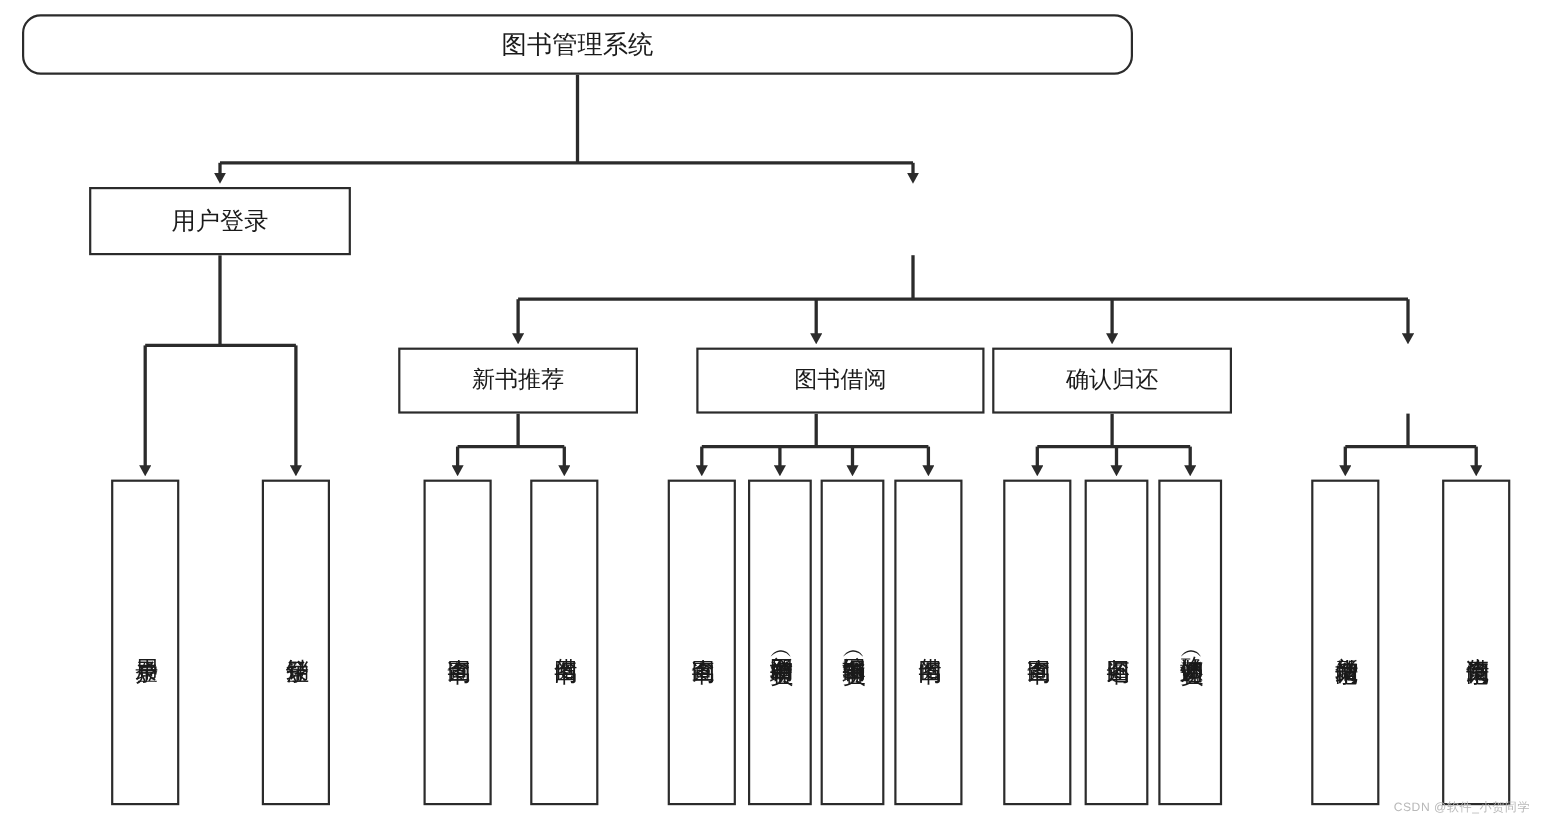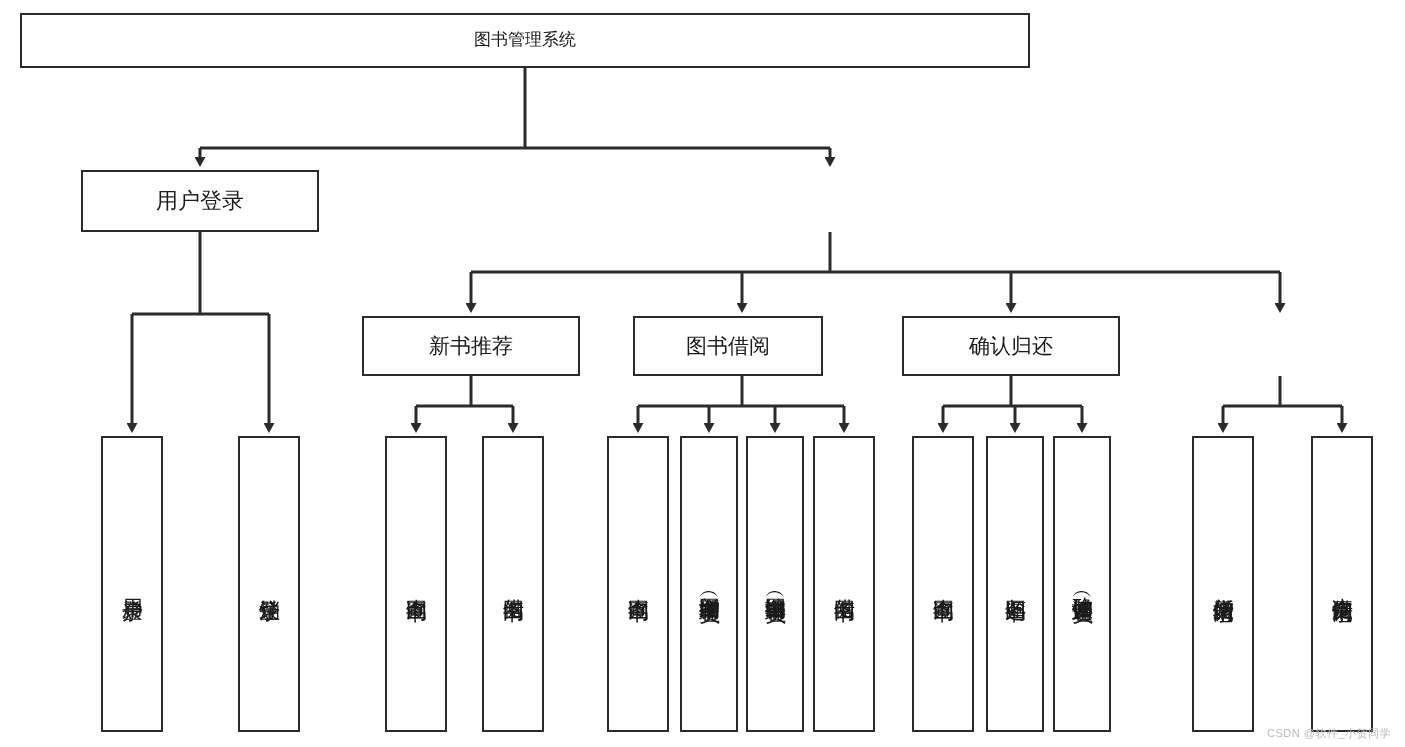--- a/index.html
+++ b/index.html
@@ -32,21 +32,22 @@
     box-sizing: border-box;
     background: #ffffff;
     border: 2px solid #2b2b2b;
     display: flex;
     align-items: center;
     justify-content: center;
     color: #1a1a1a;
     line-height: 1.18;
   }
   .node.root {
-    font-size: 17px;
+    font-size: 23px;
+    border-radius: 17px;
   }
   .node.lvl2 {
     font-size: 22px;
   }
   .node.lvl3 {
     font-size: 21px;
   }
   .node.leaf {
     font-size: 21px;
     writing-mode: vertical-rl;
@@ -132,21 +133,21 @@
     <span class="label">图书管理系统</span>
   </div>
 
   <div class="node lvl2" style="left:81px; top:170px; width:238px; height:62px;">
     <span class="label">用户登录</span>
   </div>
 
   <div class="node lvl3" style="left:362px; top:316px; width:218px; height:60px;text-align:right;">
     <span class="label">新书推荐</span>
   </div>
-  <div class="node lvl3" style="left:633px; top:316px; width:190px; height:60px;">
+  <div class="node lvl3" style="left:633px; top:316px; width:262px; height:60px;">
     <span class="label">图书借阅</span>
   </div>
   <div class="node lvl3" style="left:902px; top:316px; width:218px; height:60px;">
     <span class="label">确认归还</span>
   </div>
 
   <div class="node leaf" style="left:101px; top:436px; width:62px; height:296px;">
     <span class="label">用户登录</span>
   </div>
   <div class="node leaf" style="left:238px; top:436px; width:62px; height:296px;">

